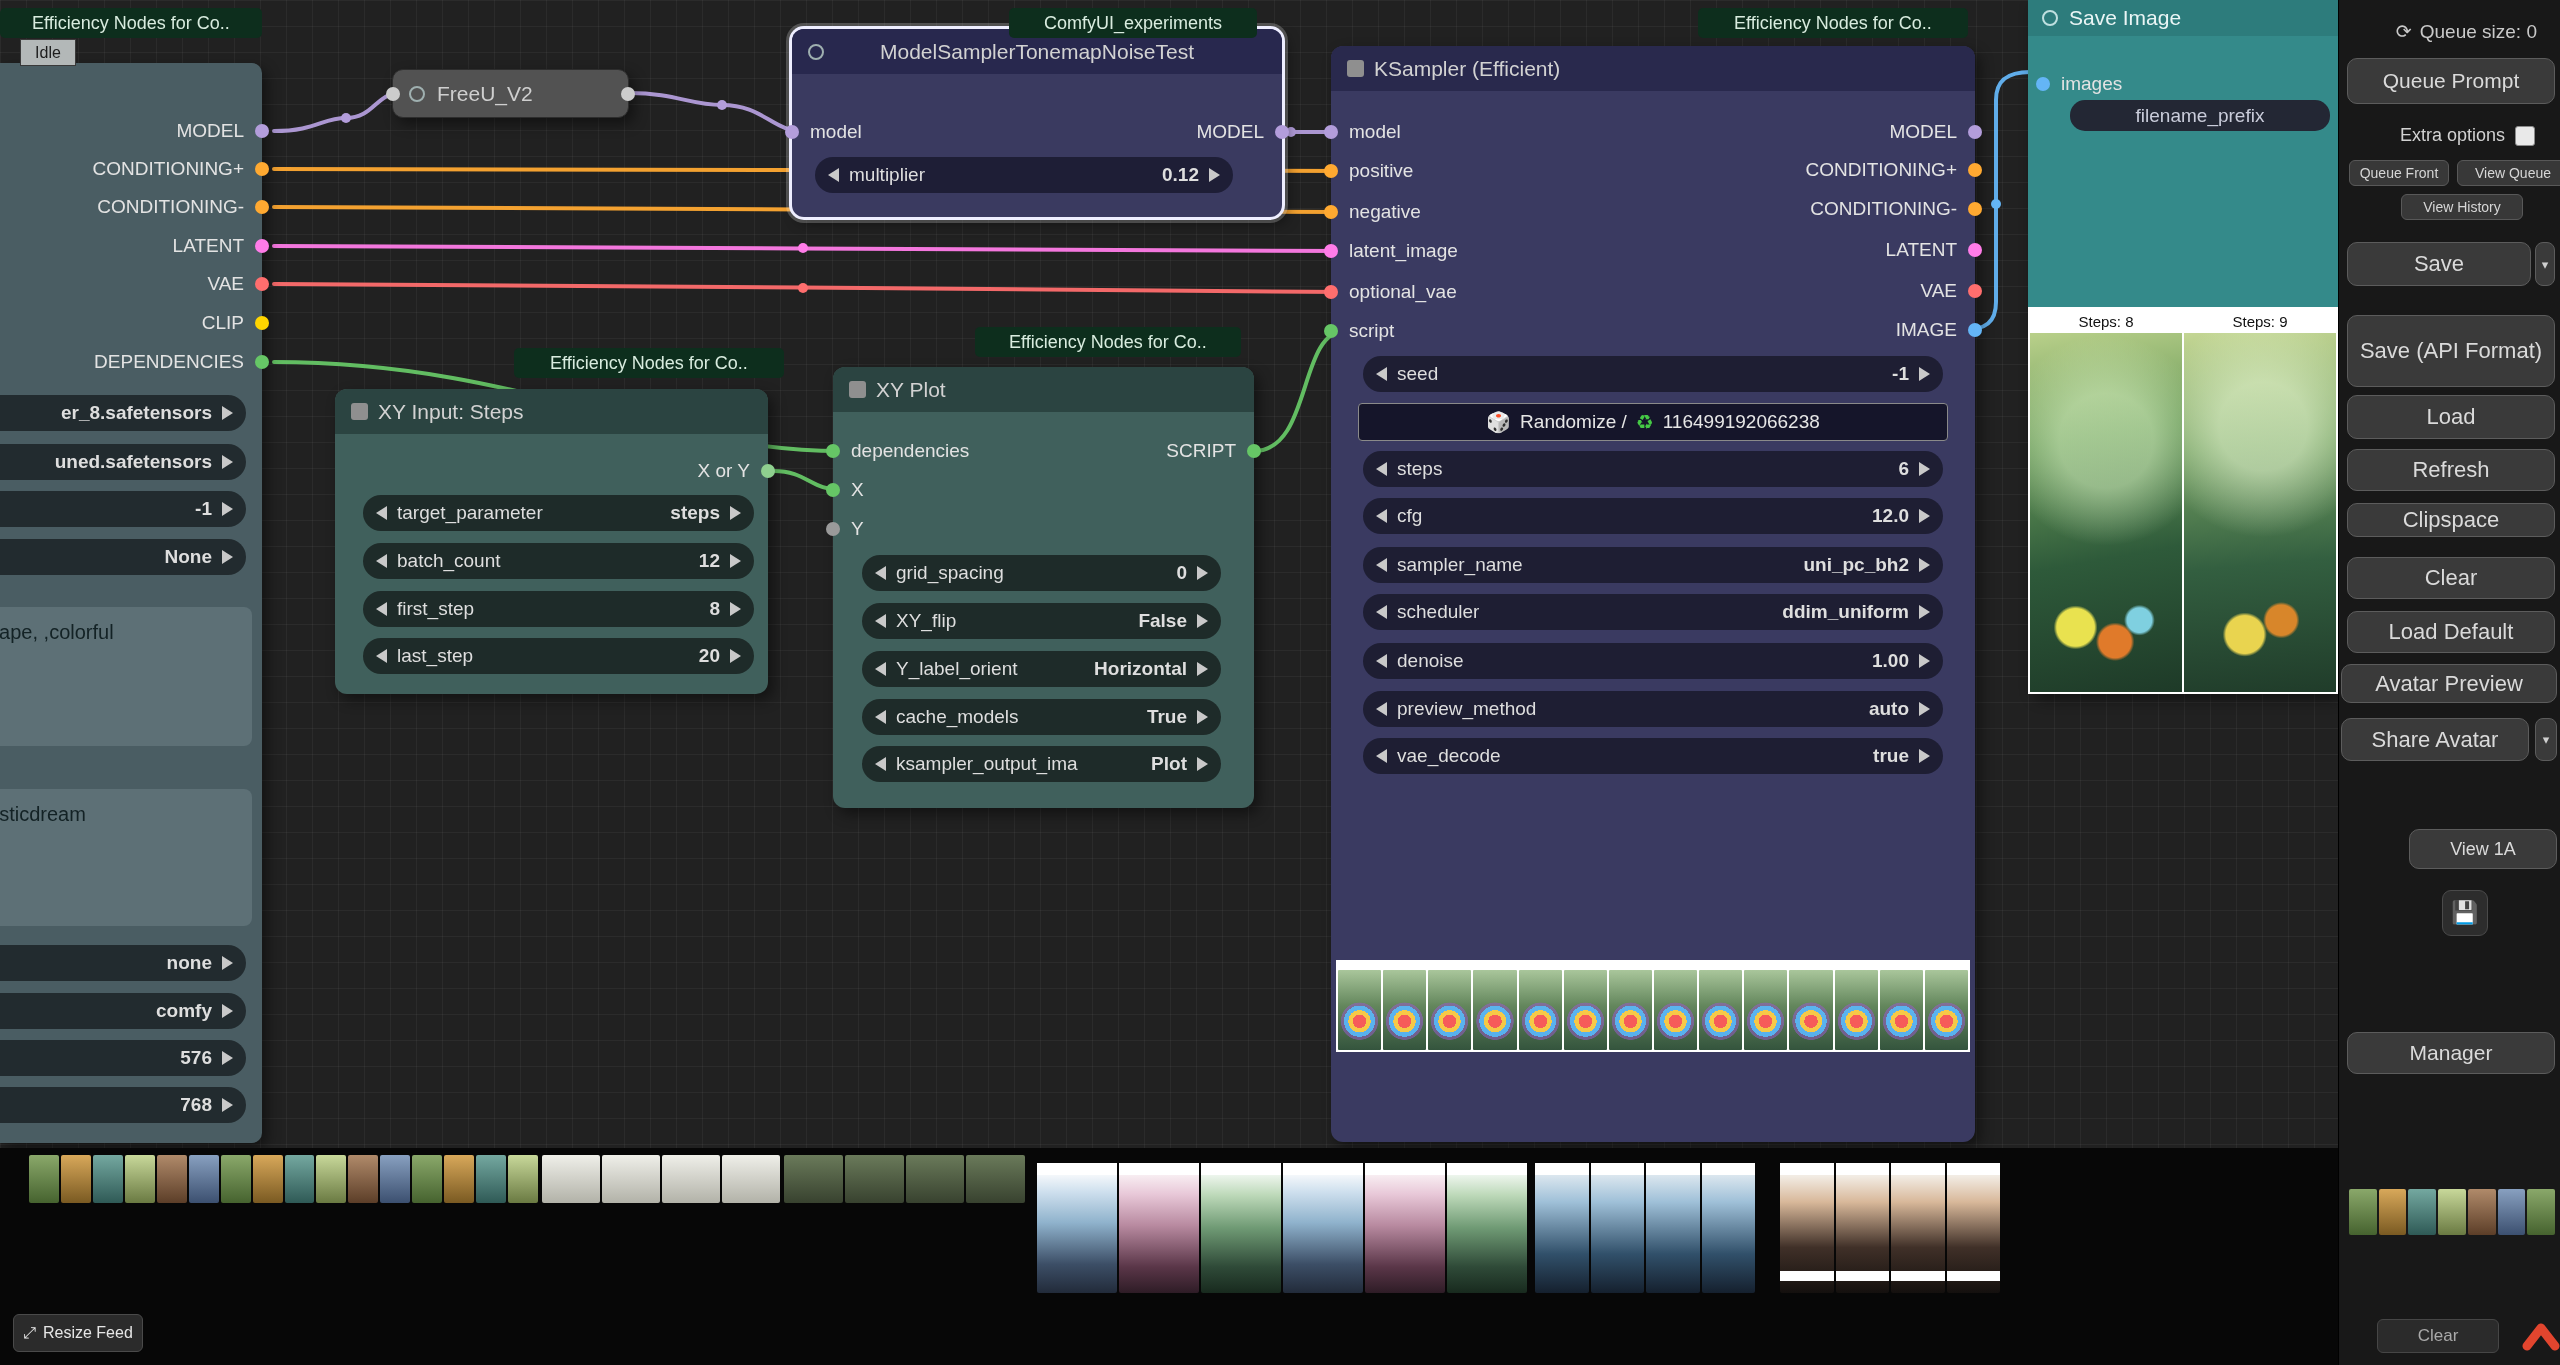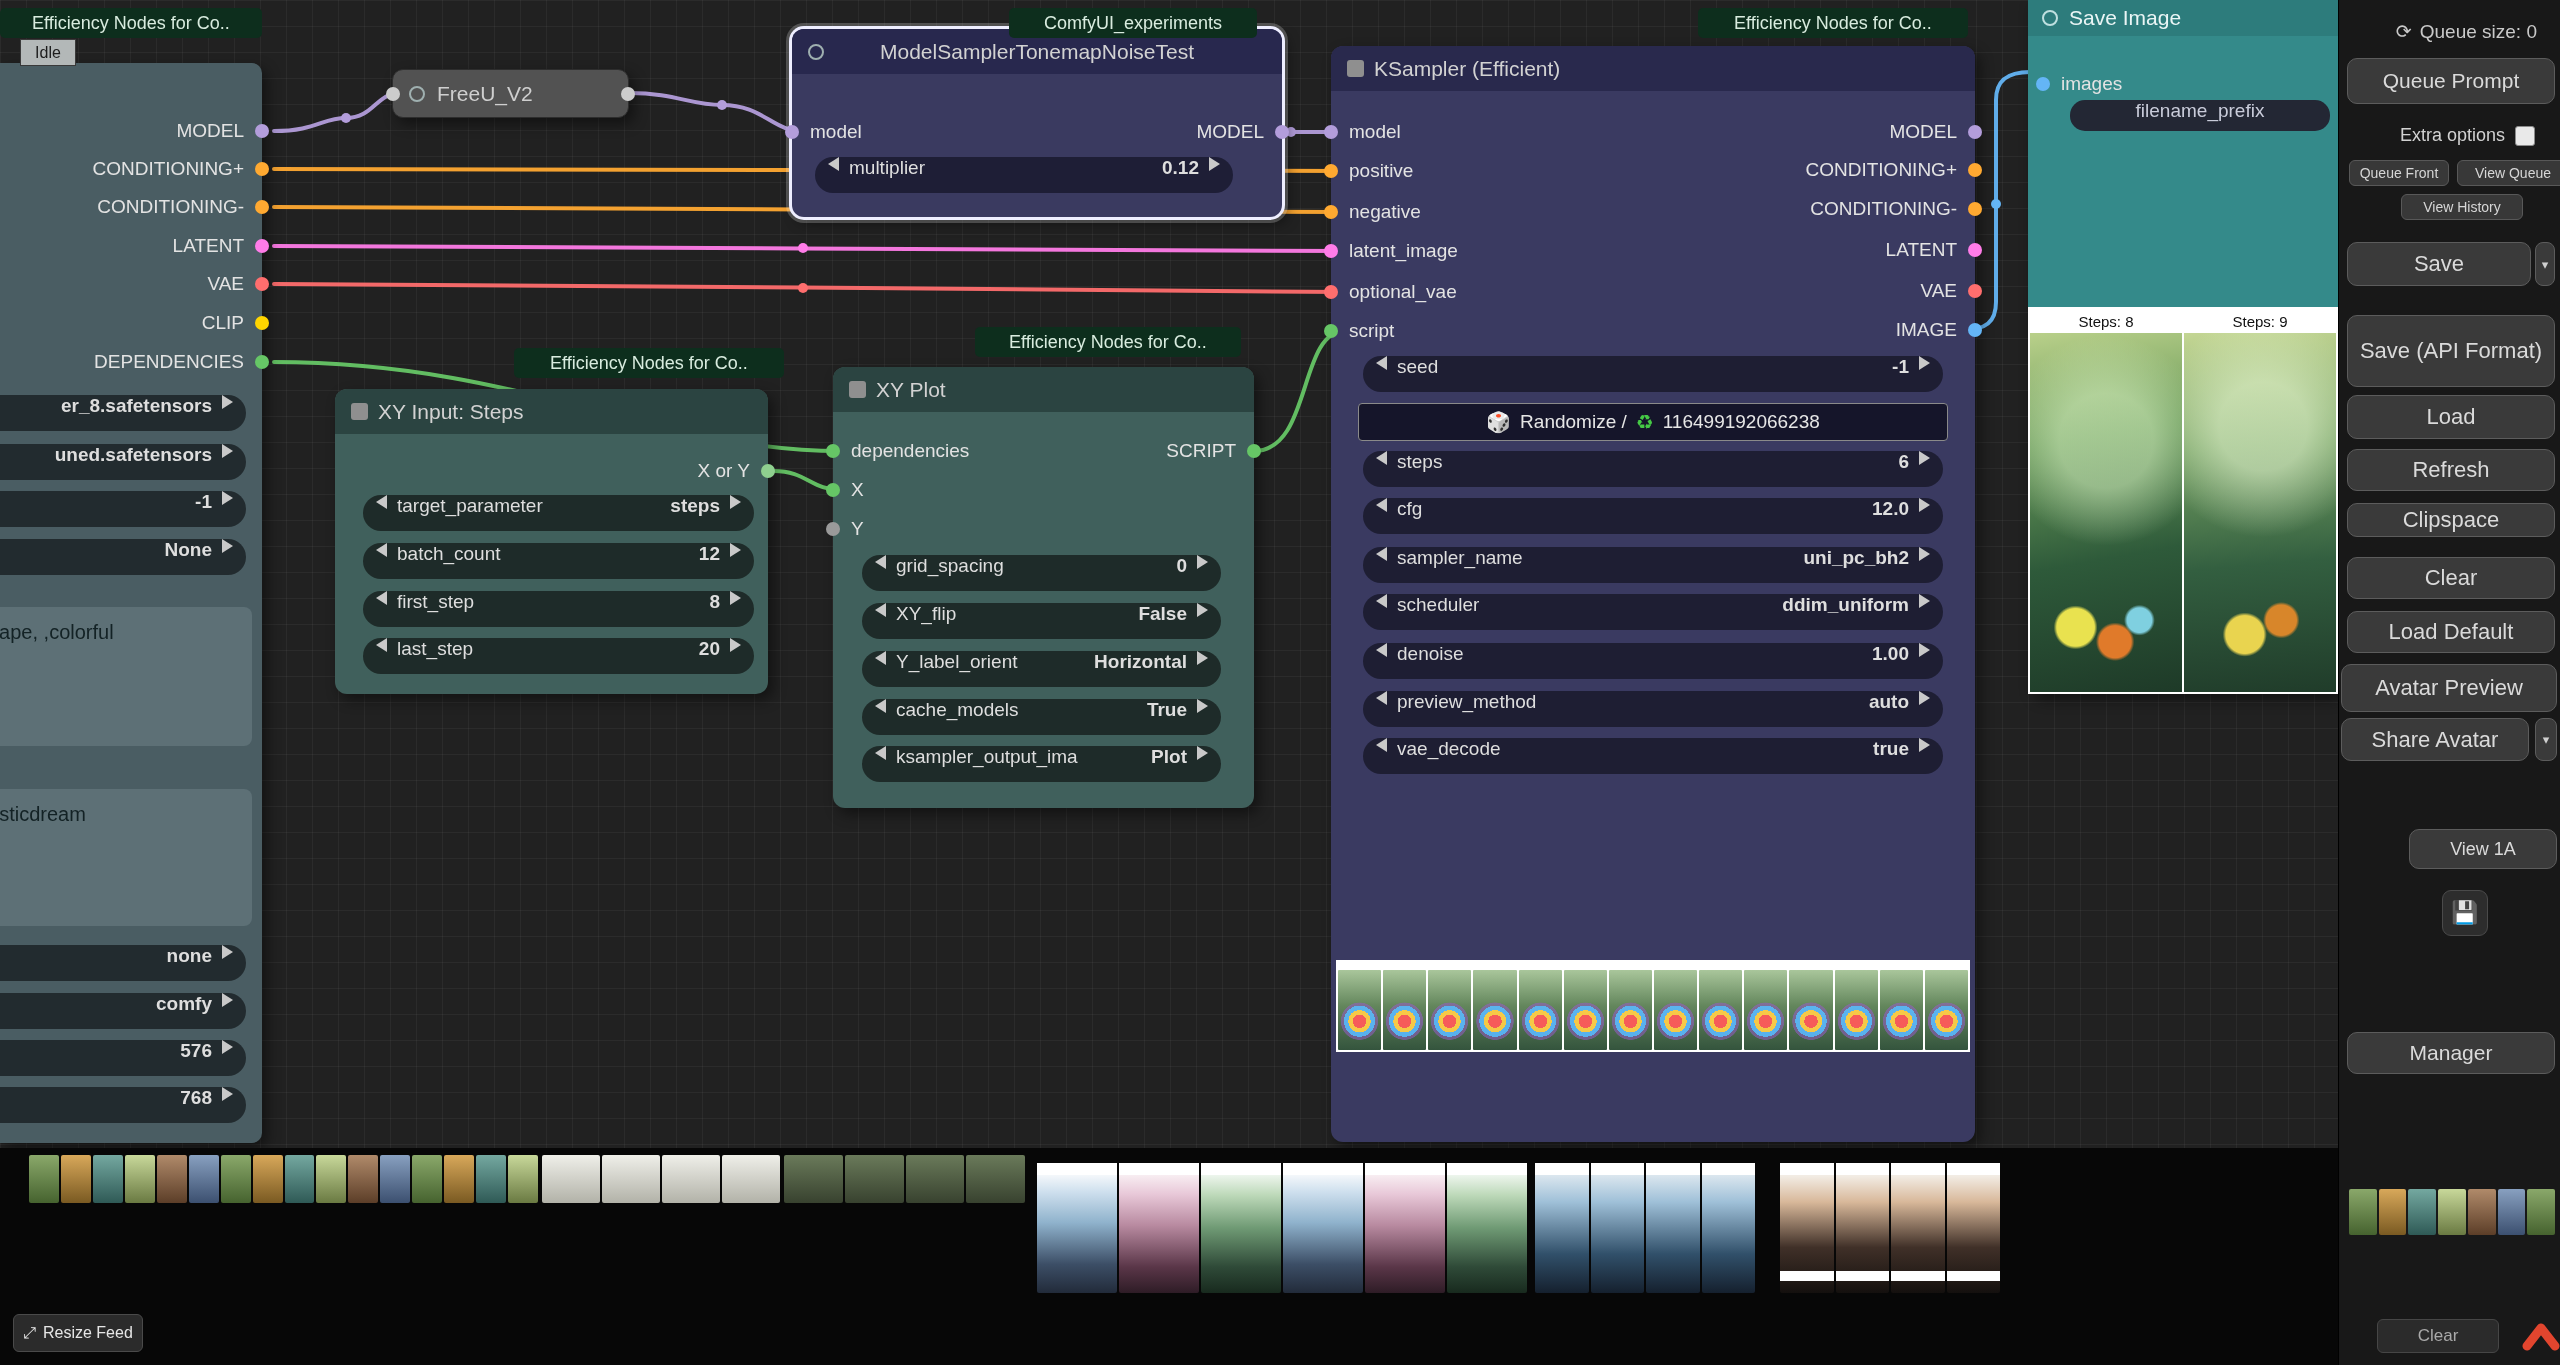--- a/index.html
+++ b/index.html
@@ -23,21 +23,21 @@
 
   .badge{position:absolute;z-index:3;height:30px;background:#0d2e1d;color:#d9ecdf;font-size:18px;
     border-radius:5px;display:flex;align-items:center;justify-content:center;padding:0 10px;white-space:nowrap;}
 
   .in,.out{position:absolute;display:flex;align-items:center;gap:11px;color:#e3e3e3;font-size:19px;
     transform:translateY(-50%);white-space:nowrap;z-index:2}
   .in{left:-7px}
   .out{right:-7px;flex-direction:row}
   .dot{width:14px;height:14px;border-radius:50%;flex:0 0 auto;}
 
-  .pill{position:absolute;height:36px;border-radius:18px;display:flex;align-items:flex-start;
+  .pill{position:absolute;height:36px;border-radius:18px;display:flex;align-items:center;
     color:#dedede;font-size:19px;padding:0 13px;gap:10px;overflow:hidden;white-space:nowrap;}
   .arw{width:0;height:0;border:7px solid transparent;flex:0 0 auto;}
   .arw.l{border-left:0;border-right:11px solid #c9c9c9;}
   .arw.r{border-right:0;border-left:11px solid #c9c9c9;}
   .wval{margin-left:auto;font-weight:bold;}
 
   
   #node-loader{left:0;top:63px;width:262px;height:1080px;background:#4a5d63;border-radius:0 10px 10px 0;}
   #node-loader .pill{background:#222b2f;}
   .promptbox{position:absolute;left:-40px;width:292px;background:#5d7076;border-radius:8px;
@@ -589,21 +589,21 @@
 
     <div class="sbtn" style="top:242px;width:184px">Save</div>
     <div class="arrbtn" style="left:196px;top:242px;width:20px;height:44px">▾</div>
 
     <div class="sbtn" style="top:315px;height:72px;padding:0 10px">Save (API Format)</div>
     <div class="sbtn" style="top:395px">Load</div>
     <div class="sbtn" style="top:449px;height:42px">Refresh</div>
     <div class="sbtn" style="top:503px;height:34px">Clipspace</div>
     <div class="sbtn" style="top:557px;height:42px">Clear</div>
     <div class="sbtn" style="top:611px;height:42px">Load Default</div>
-    <div class="sbtn" style="top:664px;height:48px;left:2px;width:216px">Avatar Preview</div>
+    <div class="sbtn" style="top:664px;height:39px;left:2px;width:216px">Avatar Preview</div>
 
     <div class="sbtn" style="top:718px;height:43px;left:2px;width:188px">Share Avatar</div>
     <div class="arrbtn" style="left:196px;top:718px;width:22px;height:43px">▾</div>
 
     <div class="sbtn" style="left:70px;top:829px;width:148px;height:40px;font-size:18px">View 1A</div>
     <div id="floppy-btn">
       <span>💾</span>
     </div>
     <div class="sbtn" style="top:1032px;height:42px;font-size:21px">Manager</div>
 

